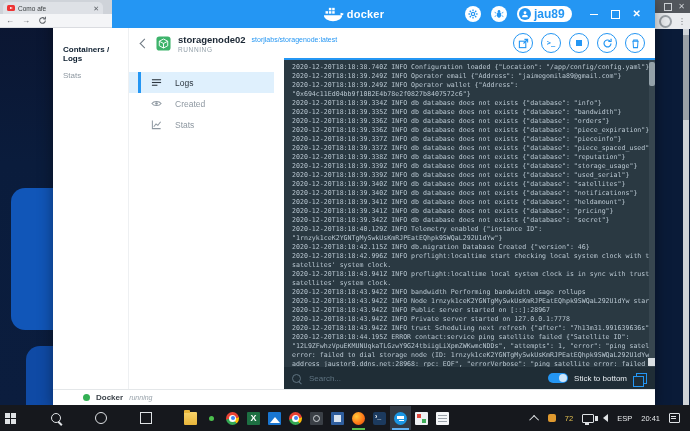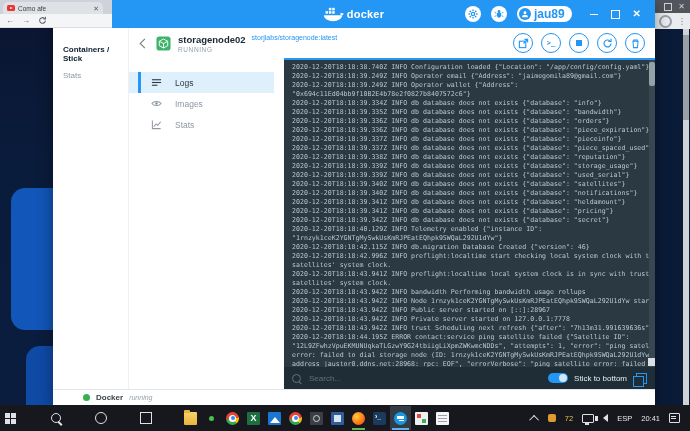--- a/index.html
+++ b/index.html
@@ -43,21 +43,21 @@
   .dside{width:75px;background:#fff;padding-top:13px;}
   .dside .sitem{font-size:8px;padding:4px 0 4px 10px;cursor:pointer;}
   .dside .sitem.on{font-weight:bold;color:#0c1d2e;}
   .dside .sitem.off{color:#8e98a1;}
 
   .dmain{flex:1;display:flex;flex-direction:column;border-left:1px solid #eef0f2;min-width:0;}
   .chead{height:30px;flex:0 0 30px;display:flex;align-items:center;padding:0 10px 0 10px;}
   .backchev{width:6px;height:6px;border-left:1.5px solid #6b7680;border-bottom:1.5px solid #6b7680;transform:rotate(45deg);margin:0 8px 0 2px;cursor:pointer;}
   .cicon{margin-right:7px;display:flex;}
   .cmeta{display:flex;flex-direction:column;gap:1px;}
-  .crow1{display:flex;align-items:flex-start;gap:6px;}
+  .crow1{display:flex;align-items:center;gap:6px;}
   .cname{font-size:9.5px;font-weight:bold;color:#1a2633;}
   .clink{font-size:7px;color:#2496f3;cursor:pointer;}
   .cstatus{font-size:6.5px;color:#93a0a9;letter-spacing:.6px;}
   .cactions{margin-left:auto;display:flex;gap:8px;}
   .abtn{width:20px;height:20px;border-radius:50%;border:1px solid #2496f3;background:#fff;display:flex;align-items:center;justify-content:center;cursor:pointer;padding:0;}
   .abtn .stopsq{width:6px;height:6px;background:#2496f3;}
   .abtn .clitxt{font-size:7px;font-weight:bold;color:#2496f3;font-family:"DejaVu Sans Mono",monospace;}
 
   .clower{flex:1;display:flex;min-height:0;}
   .tabscol{width:155px;flex:0 0 155px;padding-top:14px;}
@@ -238,21 +238,21 @@
         <div class="wctrls">
           <span class="wmin"></span>
           <span class="wmax2"></span>
           <span class="wclose2">✕</span>
         </div>
       </div>
     </div>
 
     <div class="dbody">
       <div class="dside">
-        <div class="sitem on">Containers / Stick</div>
+        <div class="sitem on">Containers / Logs</div>
         <div class="sitem off">Stats</div>
       </div>
 
       <div class="dmain">
         <div class="chead">
           <span class="backchev"></span>
           <span class="cicon">
             <svg width="15" height="15" viewBox="0 0 16 16">
               <rect x="0.5" y="0.5" width="15" height="15" rx="3" fill="#3db36b"></rect>
               <g fill="none" stroke="#fff" stroke-width="1">
@@ -305,21 +305,21 @@
                     <line x1="1" y1="9" x2="7" y2="9"></line>
                   </g>
               </svg>
               <span class="vlbl">Logs</span>
             </div>
             <div class="vtab">
               <svg width="11" height="11" viewBox="0 0 12 12">
                 <path d="M1 6 C3 3 9 3 11 6 C9 9 3 9 1 6 Z" fill="none" stroke="#8e98a1" stroke-width="1.1"></path>
                 <circle cx="6" cy="6" r="1.4" fill="#8e98a1"></circle>
               </svg>
-              <span class="vlbl">Images</span>
+              <span class="vlbl">Created</span>
             </div>
             <div class="vtab">
               <svg width="11" height="11" viewBox="0 0 12 12">
                 <path d="M1.5 1.5 V10.5 H10.5" fill="none" stroke="#8e98a1" stroke-width="1.1"></path>
                 <path d="M3 8.5 L5.5 5.5 L7.5 7 L10.5 3" fill="none" stroke="#8e98a1" stroke-width="1.1"></path>
               </svg>
               <span class="vlbl">Stats</span>
             </div>
           </div>
 

